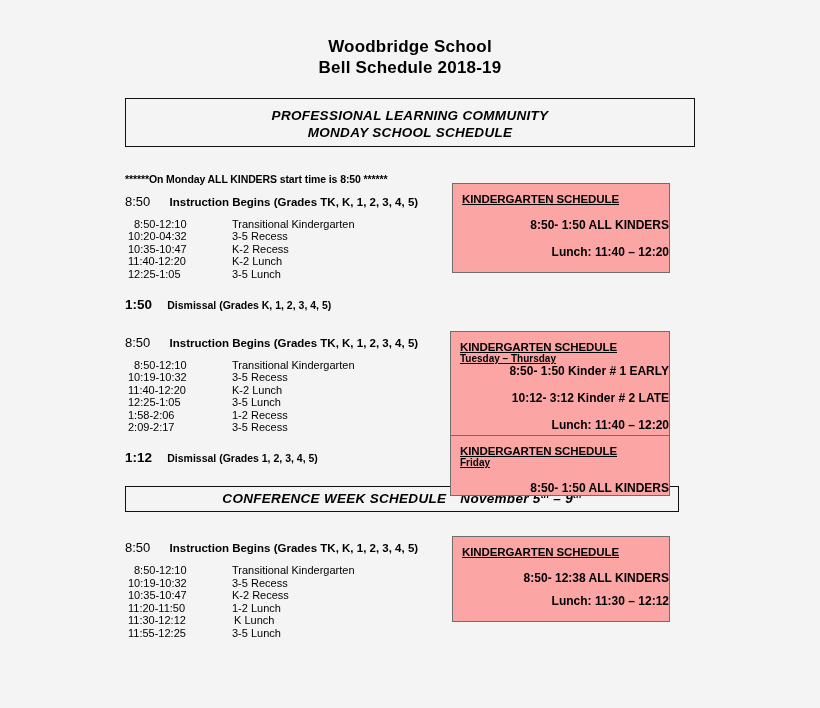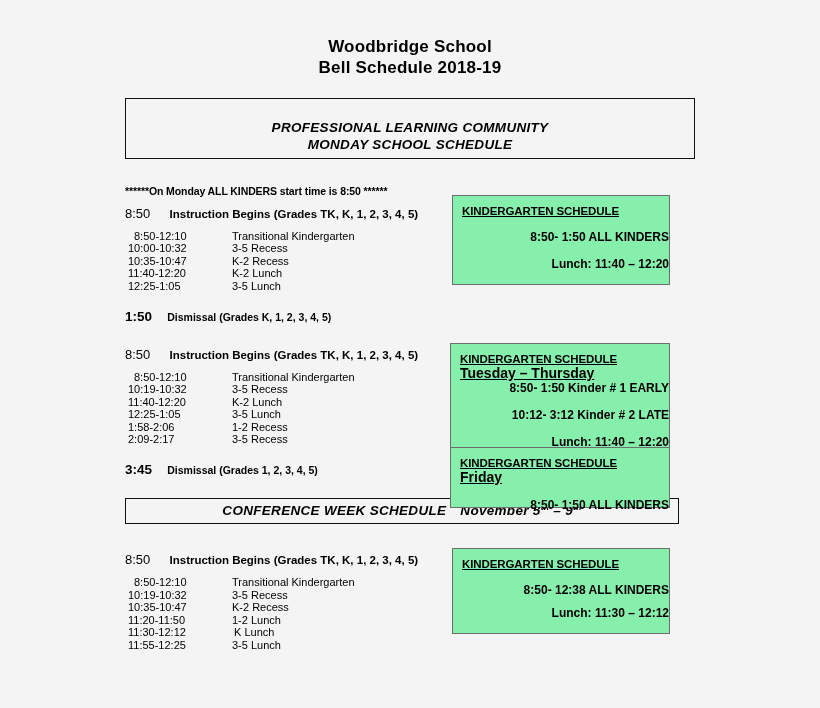--- a/index.html
+++ b/index.html
@@ -34,21 +34,21 @@
   
   .banner {
     border: 1.6px solid #111;
     margin: 0 auto;
     background: transparent;
     text-align: center;
     font-style: italic;
     font-weight: bold;
     font-size: 13.5px;
     line-height: 17px;
-    padding: 20px 0 5px 0;
+    padding: 8px 0 5px 0;
     letter-spacing: 0.3px;
   }
   .banner-1 {
     width: 568px;
     margin-left: 125px;
     margin-top: 20px;
   }
   .banner-2 {
     width: 568px;
     margin-left: 125px;
@@ -125,34 +125,34 @@
     font-size: 13.5px;
   }
   .dismiss .dm-label {
     padding-left: 12px;
     font-size: 10.5px;
   }
 
   
   .kbox {
     position: absolute;
-    background: #86efac;
+    background: #fca5a5;
     border: 1.4px solid #6e6e6e;
     box-sizing: border-box;
     padding: 9px 0 9px 9px;
   }
   .kbox .k-title {
     font-size: 11.5px;
     font-weight: bold;
     text-decoration: underline;
     letter-spacing: -0.1px;
     white-space: nowrap;
   }
   .kbox .k-day {
-    font-size: 14px;
+    font-size: 10px;
     font-weight: bold;
     text-decoration: underline;
     white-space: nowrap;
   }
   .kbox .k-line {
     font-size: 12px;
     font-weight: bold;
     white-space: nowrap;
     text-align: right;
   }
@@ -183,21 +183,21 @@
         <span class="hl-label">Instruction Begins (Grades TK, K, 1, 2, 3, 4, 5)</span>
       </div>
 
       <table class="bell-table">
         <tbody>
             <tr>
           <td class="t ind">8:50-12:10</td>
           <td class="d sp">Transitional Kindergarten</td>
         </tr>
         <tr>
-          <td class="t">10:00-10:32</td>
+          <td class="t">10:20-04:32</td>
           <td class="d sp">3-5 Recess</td>
         </tr>
         <tr>
           <td class="t">10:35-10:47</td>
           <td class="d sp">K-2 Recess</td>
         </tr>
         <tr>
           <td class="t">11:40-12:20</td>
           <td class="d sp">K-2 Lunch</td>
         </tr>
@@ -254,21 +254,21 @@
           <td class="d sp">1-2 Recess</td>
         </tr>
         <tr>
           <td class="t">2:09-2:17</td>
           <td class="d sp">3-5 Recess</td>
         </tr>
       </tbody>
         </table>
 
       <div class="dismiss" style="margin-top:17px;">
-        <span class="big-time">3:45</span>
+        <span class="big-time">1:12</span>
         <span class="dm-label">Dismissal (Grades 1, 2, 3, 4, 5)</span>
       </div>
     </div>
 
     <div class="kbox" style="left:325px; top:17px; width:220px; height:105px;">
       <div class="k-title">KINDERGARTEN SCHEDULE</div>
       <div class="k-day">Tuesday – Thursday</div>
       <div class="k-line">8:50- 1:50 Kinder # 1 EARLY</div>
       <div class="gap-md"></div>
       <div class="k-line">10:12- 3:12 Kinder # 2 LATE</div>

